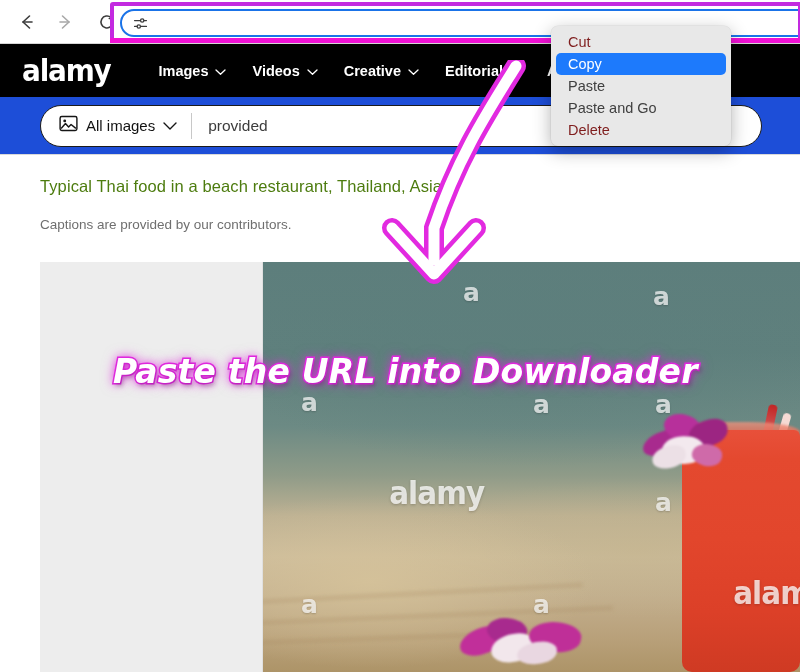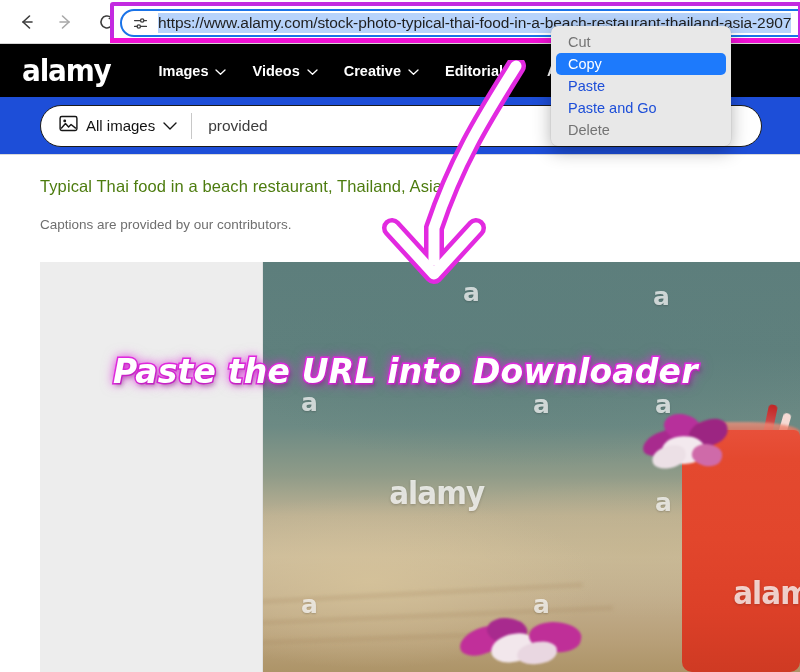--- a/index.html
+++ b/index.html
@@ -66,26 +66,26 @@
     background: #e8e8e8;
     border-radius: 7px;
     padding: 5px 5px;
     box-shadow: 0 5px 18px rgba(0,0,0,0.30), 0 0 0 0.5px rgba(0,0,0,0.08);
     z-index: 60;
   }
   .ctx-item {
     height: 22px; line-height: 22px;
     padding: 0 12px;
     font-size: 14.5px;
-    color: #737373;
+    color: #7f1d1d;
     border-radius: 5px;
     white-space: nowrap;
   }
   .ctx-item.selected { background: #1d7afc; color: #ffffff; }
-  .ctx-item.disabled { color: #1d4ed8; }
+  .ctx-item.disabled { color: #404040; }
 
   
   .site { position:absolute; left:0; top:44px; width:800px; height:628px; background:#fff; }
   .navbar {
     position: relative; width:800px; height: 53px; background:#000000;
     display:flex; align-items:center;
   }
   .brand {
     margin-left: 22px;
     color:#fff; font-size: 31px; font-weight: 700;
@@ -258,21 +258,20 @@
   <div class="omnibox-wrap">
     <div class="omnibox">
       <span class="site-icon">
         <svg width="17" height="17" viewBox="0 0 20 20" fill="none">
           <path d="M3 6.5h7M14 6.5h3" stroke="#3c3c3c" stroke-width="1.5" stroke-linecap="round"></path>
           <circle cx="12" cy="6.5" r="2" stroke="#3c3c3c" stroke-width="1.5"></circle>
           <path d="M3 13.5h3M10 13.5h7" stroke="#3c3c3c" stroke-width="1.5" stroke-linecap="round"></path>
           <circle cx="8" cy="13.5" r="2" stroke="#3c3c3c" stroke-width="1.5"></circle>
         </svg>
       </span>
-      <span class="url-text" title="https://www.alamy.com/stock-photo-typical-thai-food-in-a-beach-restaurant-thailand-asia-2907">https://www.alamy.com/stock-photo-typical-thai-food-in-a-beach-restaurant-thailand-asia-2907</span>
     </div>
   </div>
   <div class="magenta-underline"></div>
 
   <div class="site">
 
     <div class="navbar">
       <div class="brand">alamy</div>
       <div class="nav-items">
 

